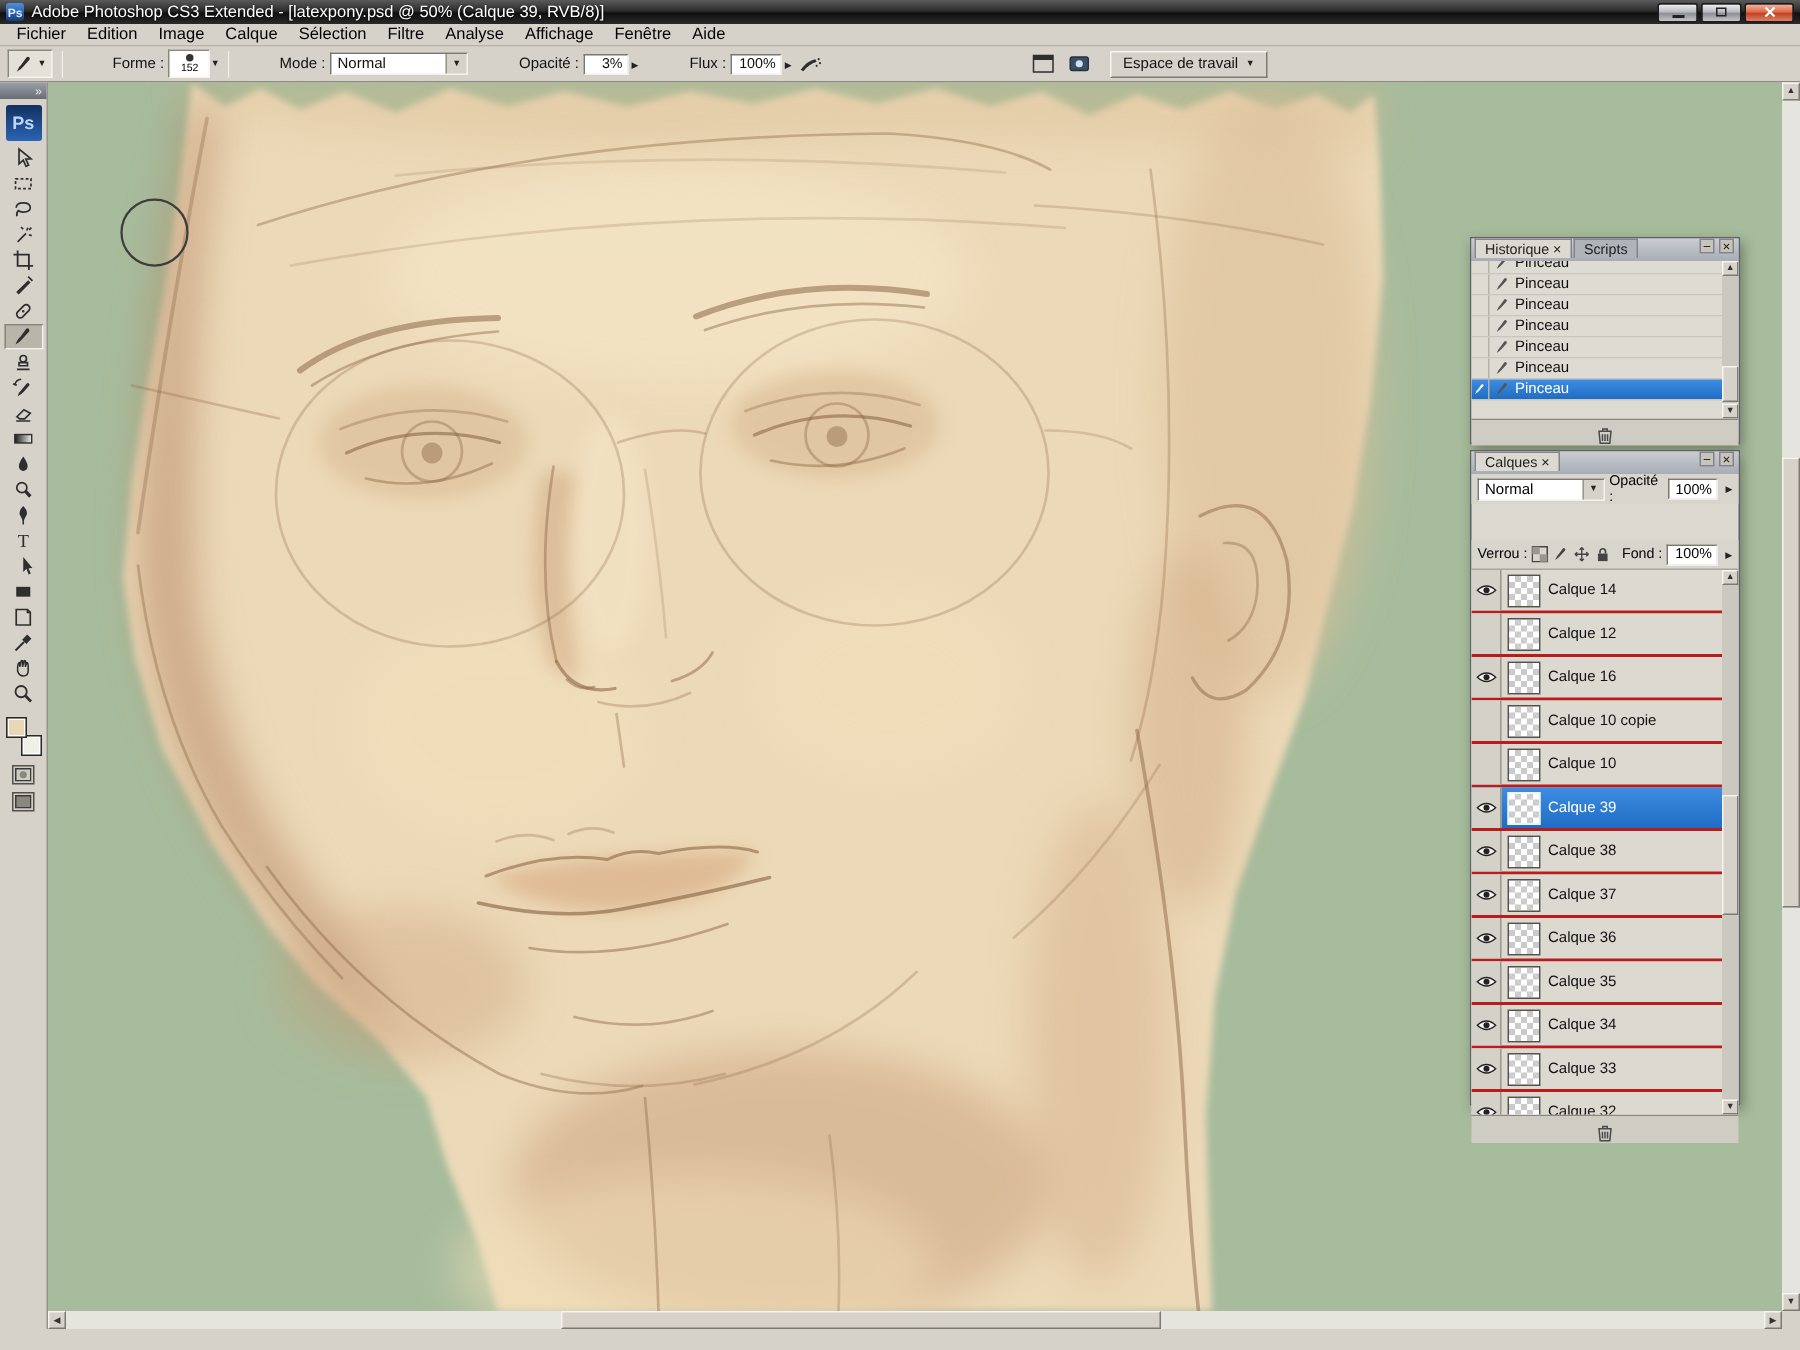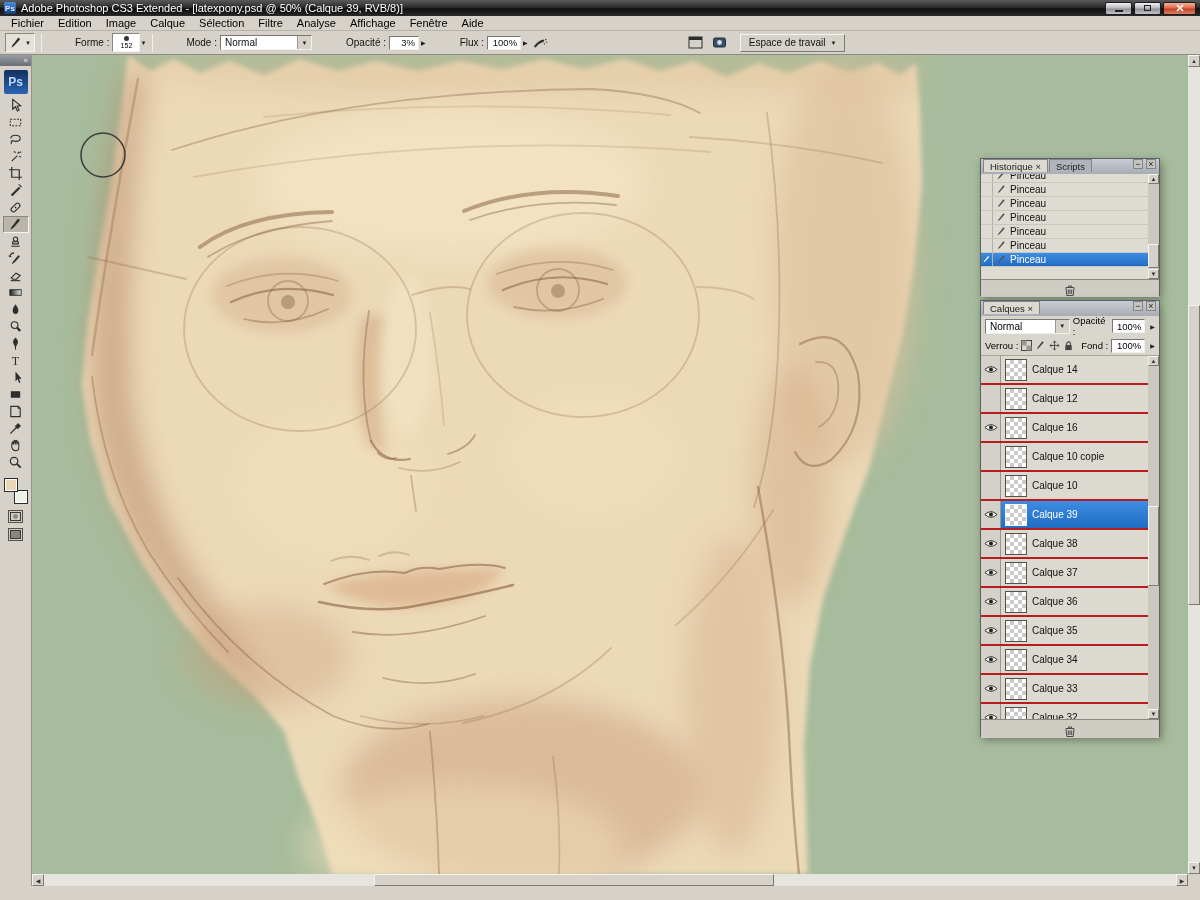--- a/index.html
+++ b/index.html
@@ -113,21 +113,21 @@
   .hist-row.selected .state-pointer { display:block; }
   .panel-scroll { position:absolute; right:0; top:0; width:11px; height:100%; background:#cbc8c0; }
   .panel-scroll .sb-btn { width:11px; height:10px; position:absolute; left:0; }
   .ps-thumb { position:absolute; left:0; width:11px; background:#d6d2ca; border:1px solid; border-color:#f5f4f0 #7d7a74 #7d7a74 #f5f4f0; }
   .panel-footer { height:18px; background:#cfccc4; border-top:1px solid #8a877f; display:flex; align-items:center;
     justify-content:flex-end; gap:6px; padding:0 6px;flex-direction:column; }
   .pf-icon { display:flex; align-items:center; }
 
   .layers-controls1 { height:20px; display:flex; align-items:center; padding:0 4px; gap:3px; background:#d8d5cd; font-size:9.5px; }
   .layers-controls2 { height:20px; display:flex; align-items:center; padding:0 4px; gap:3px; background:#d8d5cd;
-    border-bottom:1px solid #a9a69e; font-size:9.5px; }
+    border-bottom:1px solid #a9a69e; font-size:9.5px;margin-top:24px; }
   .lock-icon { display:flex; }
   .layers-body { position:relative; height:363px; overflow:hidden; background:#dcd9d1; }
   .layers-list { position:absolute; left:0; top:0; right:11px; }
   .layer-row { height:29px; display:flex; align-items:center; border-bottom:2px solid #b91c1c; background:#dcd9d1; }
   .eye-cell { width:20px; height:100%; border-right:1px solid #9a978f; background:#d4d1c9; flex:none;
     display:flex; align-items:center; justify-content:center; }
   .thumb { width:22px; height:22px; margin:0 5px 0 4px; border:1px solid #55524c; flex:none; background:#fff;
     background-image:linear-gradient(45deg,#cacaca 25%,transparent 25%,transparent 75%,#cacaca 75%),
                      linear-gradient(45deg,#cacaca 25%,transparent 25%,transparent 75%,#cacaca 75%);
     background-size:8px 8px; background-position:0 0,4px 4px; }

